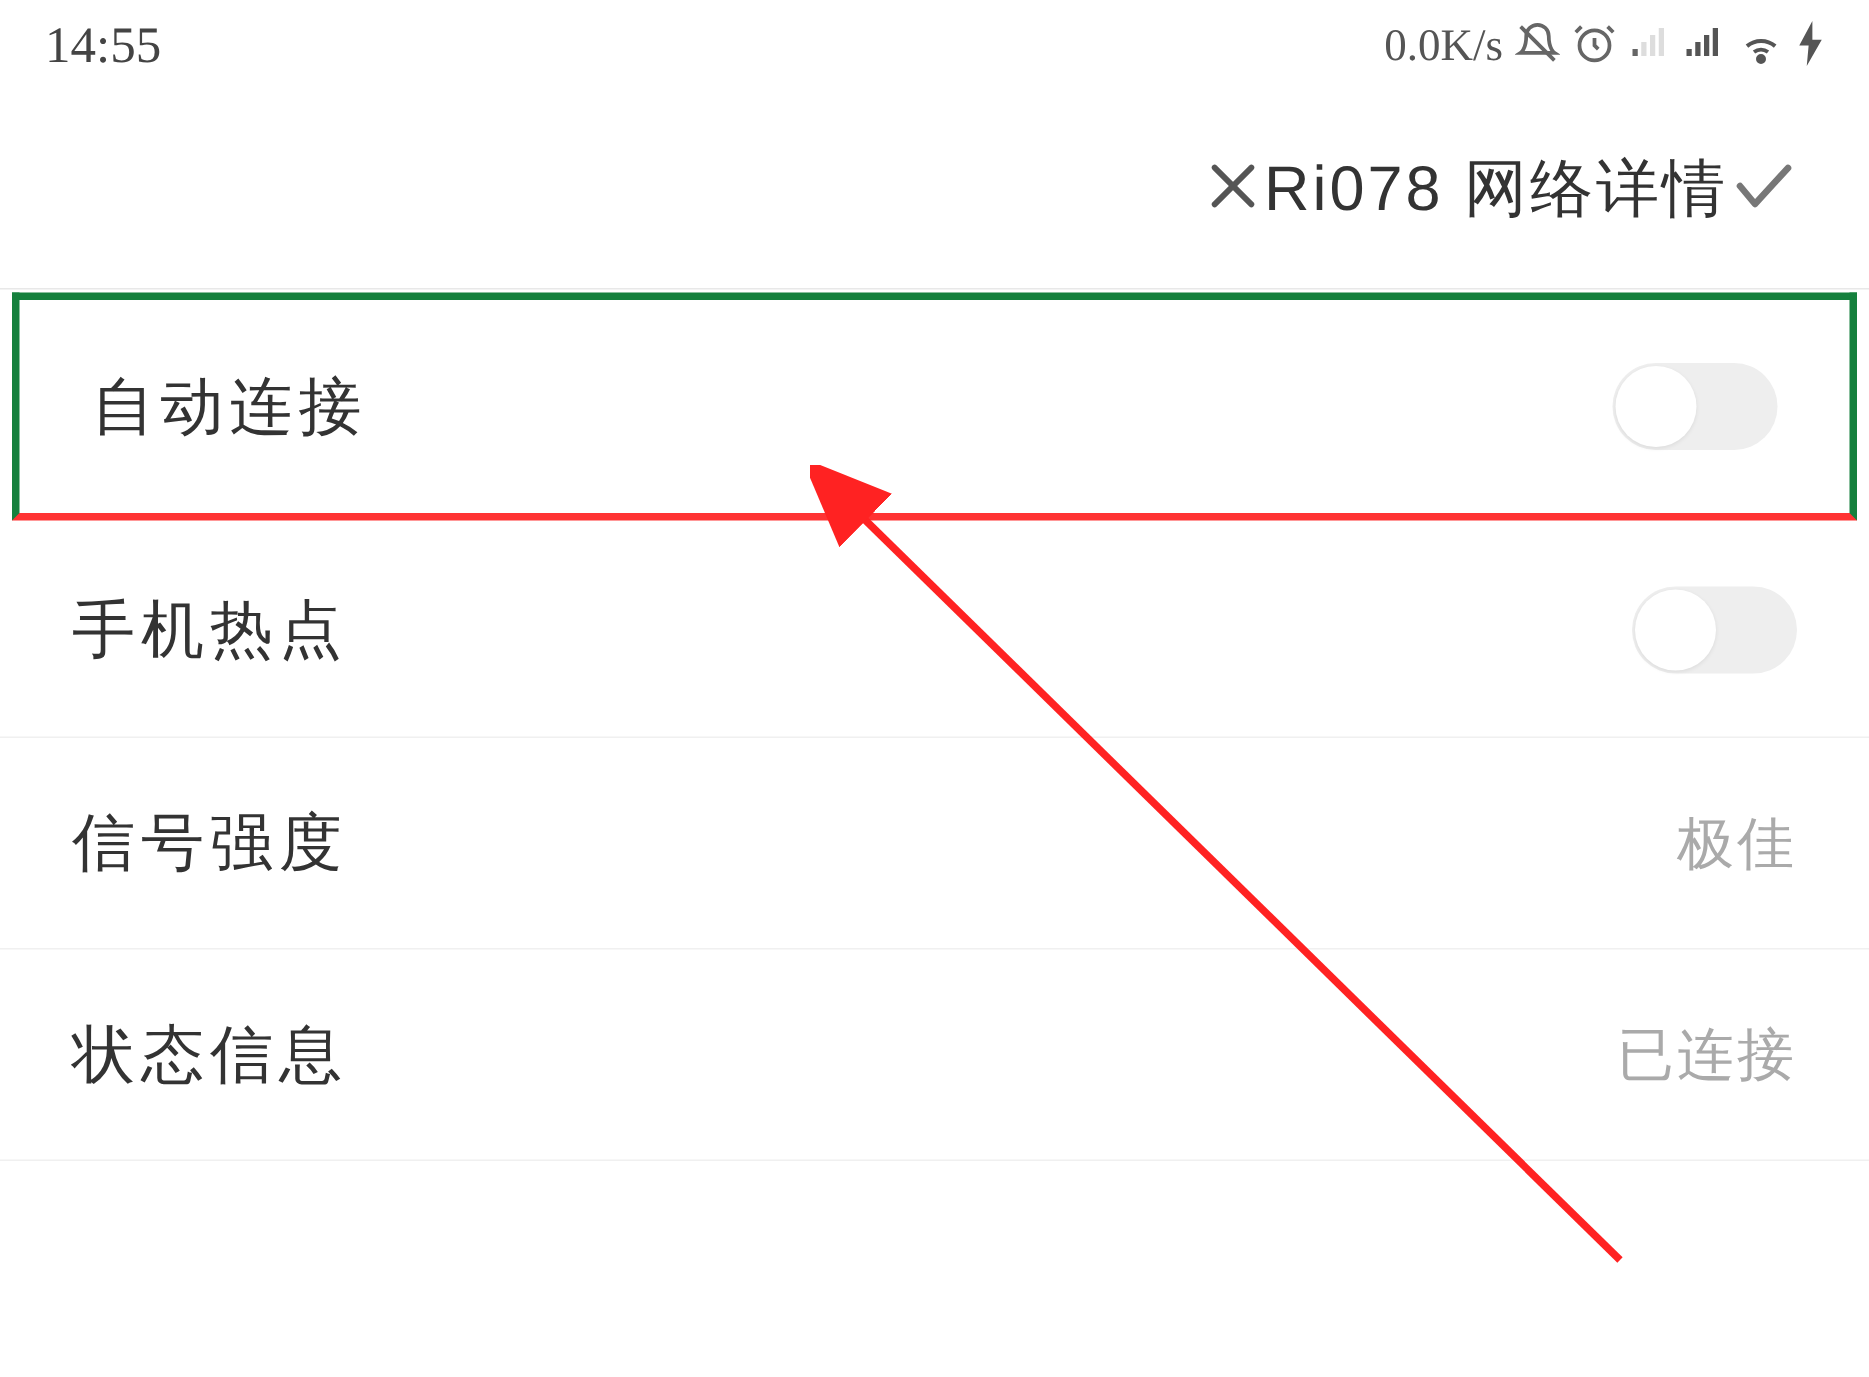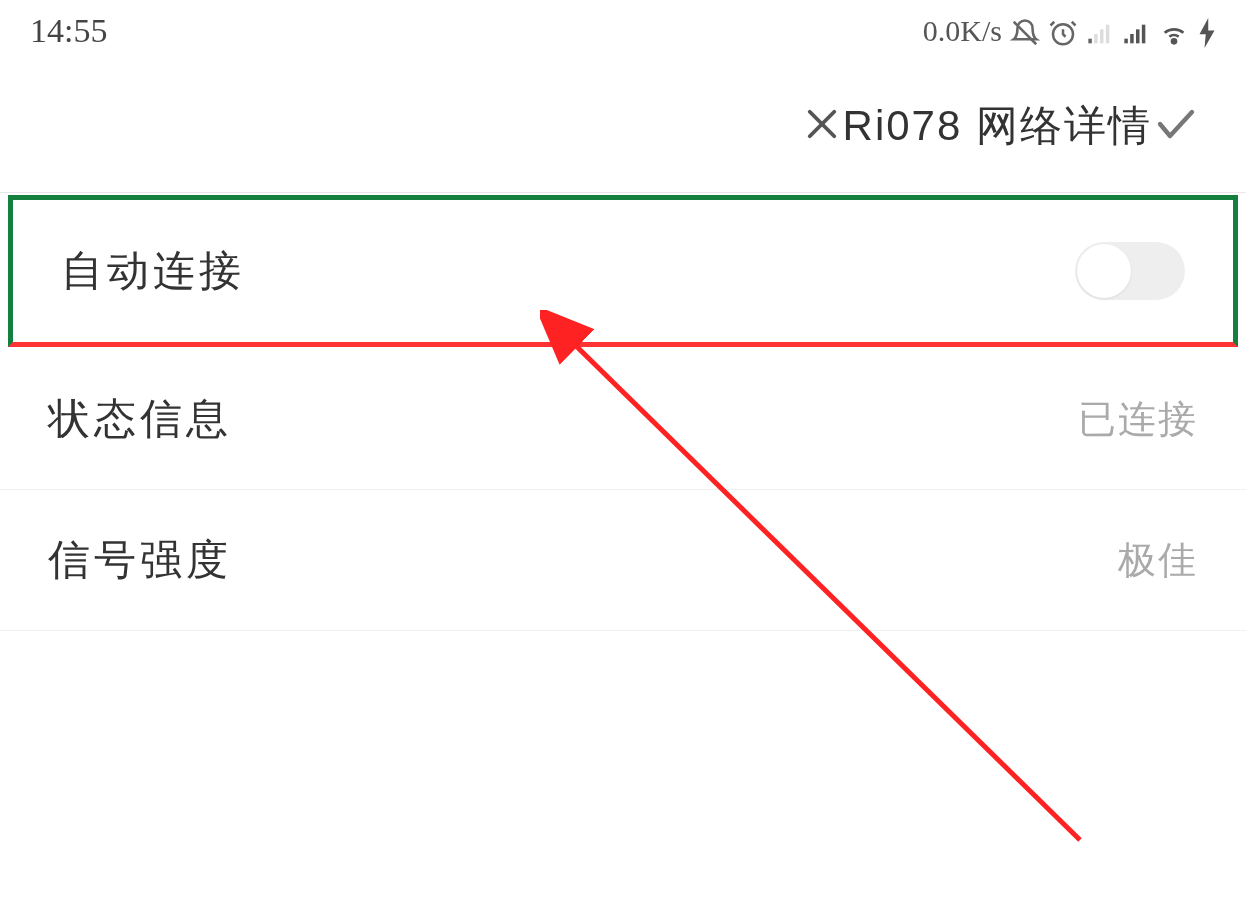--- a/index.html
+++ b/index.html
@@ -26,21 +26,21 @@
       color: #444;
       font-family: Liberation Serif, serif;
     }
     
     .status-left {
       font-weight: 400;
     }
     
     .status-right {
       display: flex;
-      align-items: flex-end;
+      align-items: flex-start;
       gap: 8px;
     }
     
     .status-right span {
       color: #555;
       font-size: 30px;
     }
     
     .network-speed {
       font-size: 28px;
@@ -218,29 +218,35 @@
 
 <div class="content">
 
   <div class="row row-highlighted">
     <div class="row-label">自动连接</div>
     <div class="toggle">
       <div class="toggle-knob"></div>
     </div>
   </div>
 
+  <div class="row">
+    <div class="row-label">手机热点</div>
+    <div class="toggle">
+      <div class="toggle-knob"></div>
+    </div>
+  </div>
+
+  <div class="row">
+    <div class="row-label">信号强度</div>
+    <div class="row-value">极佳</div>
+  </div>
 
   <div class="row">
     <div class="row-label">状态信息</div>
     <div class="row-value">已连接</div>
-  </div>
-
-  <div class="row">
-    <div class="row-label">信号强度</div>
-    <div class="row-value">极佳</div>
   </div>
 
 </div>
 
 <svg class="annotation-arrow" style="left:540px; top:310px;" width="600" height="560">
   <defs>
     <marker id="arrowhead" markerWidth="12" markerHeight="10" refX="2" refY="5" orient="auto">
       <polygon points="0 0, 12 5, 0 10" fill="#ff2222"></polygon>
     </marker>
   </defs>

